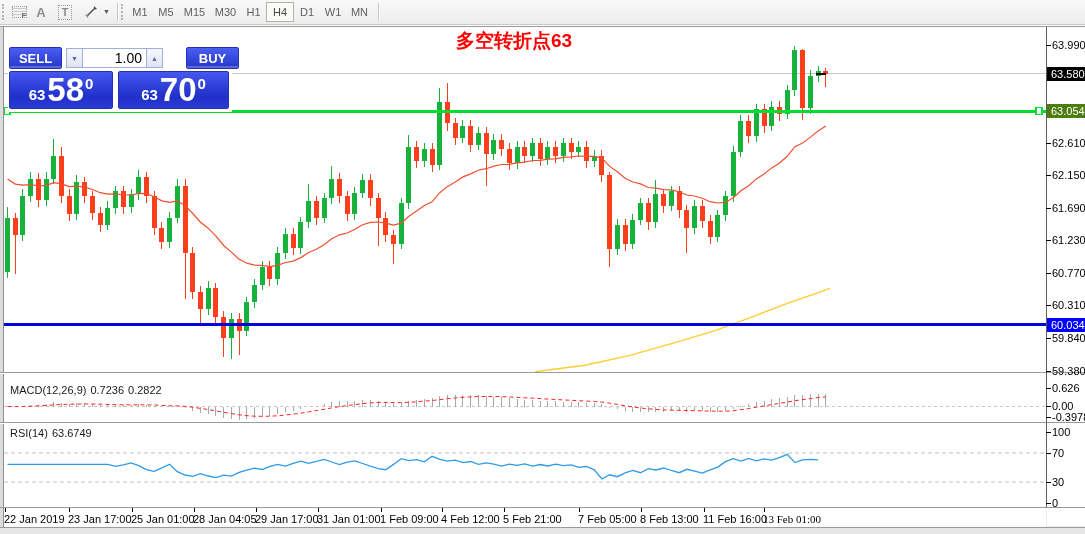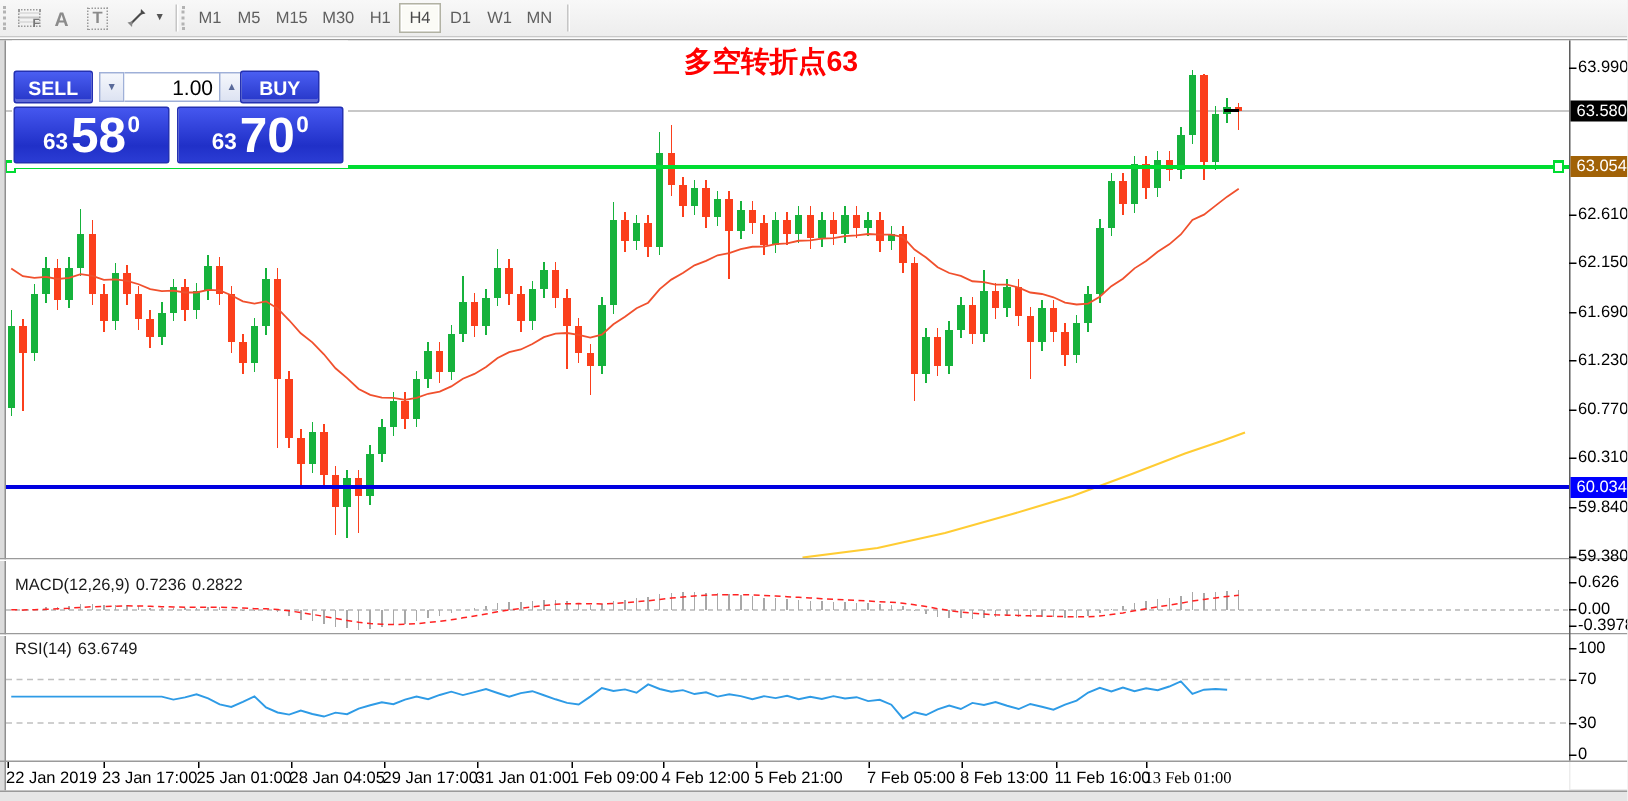--- a/index.html
+++ b/index.html
@@ -52,21 +52,21 @@
   #chart-title { position:absolute; left:11px; top:31px; font-size:12px; color:#111; white-space:nowrap; }
   #chart-title .tri { font-size:8px; margin-right:6px; cursor:pointer; }
   #chart-title .sym { font-weight:bold; margin-right:8px; }
 
   
   #panel-backing { position:absolute; left:8px; top:27px; width:224px; height:85px; background:#fff; }
   .blue-btn { position:absolute; height:22px; width:53px; border:1px solid #2431b2; border-radius:2px;
               background:linear-gradient(#4a5ef2,#2636c8); color:#fff; font-size:13px; font-weight:bold;
               font-family:"Liberation Sans",sans-serif; cursor:pointer; box-shadow:inset 0 -2px 0 rgba(255,255,255,.25); }
   #sell-btn { left:9px; top:47px; }
-  #buy-btn  { left:160px; top:47px; }
+  #buy-btn  { left:186px; top:47px; }
   .spin { position:absolute; top:48px; width:17px; height:20px; border:1px solid #9fb0d8;
           background:linear-gradient(#f5f7fc,#dde3f2); color:#5a6a9a; font-size:7px; cursor:pointer;
           font-family:"Liberation Sans",sans-serif; }
   #spin-down { left:66px; }
   #spin-up   { left:146px; }
   #lot-input { position:absolute; left:83px; top:48px; width:63px; height:20px; border:1px solid #9fb0d8;
                border-left:none; border-right:none; text-align:right; padding-right:4px; font-size:14px;
                font-family:"Liberation Sans",sans-serif; color:#000; }
   .quote-box { position:absolute; top:71px; height:38px; border:1px solid #2431b2; border-radius:2px;
                background:linear-gradient(180deg,#4557ef 0%,#2030c8 70%,#2b3cd4 100%);
@@ -494,21 +494,21 @@
       <div class="plabel" style="top:234px">61.230</div>
       <div class="ptick" style="top:273px"></div>
       <div class="plabel" style="top:267px">60.770</div>
       <div class="ptick" style="top:305px"></div>
       <div class="plabel" style="top:299px">60.310</div>
       <div class="ptick" style="top:338px"></div>
       <div class="plabel" style="top:332px">59.840</div>
       <div class="ptick" style="top:371px"></div>
       <div class="plabel" style="top:365px">59.380</div>
       <div class="pbadge" style="top:67px;background:#000000">63.580</div>
-      <div class="pbadge" style="top:104px;background:#a16207">63.054</div>
+      <div class="pbadge" style="top:104px;background:#4d7c0f">63.054</div>
       <div class="pbadge" style="top:318px;background:#0000FF">60.034</div>
       <div class="ptick" style="top:388px"></div>
       <div class="plabel" style="top:382px">0.626</div>
       <div class="ptick" style="top:406px"></div>
       <div class="plabel" style="top:400px">0.00</div>
       <div class="ptick" style="top:417px"></div>
       <div class="plabel" style="top:411px">-0.3978</div>
       <div class="ptick" style="top:432px"></div>
       <div class="plabel" style="top:426px">100</div>
       <div class="ptick" style="top:453px"></div>

